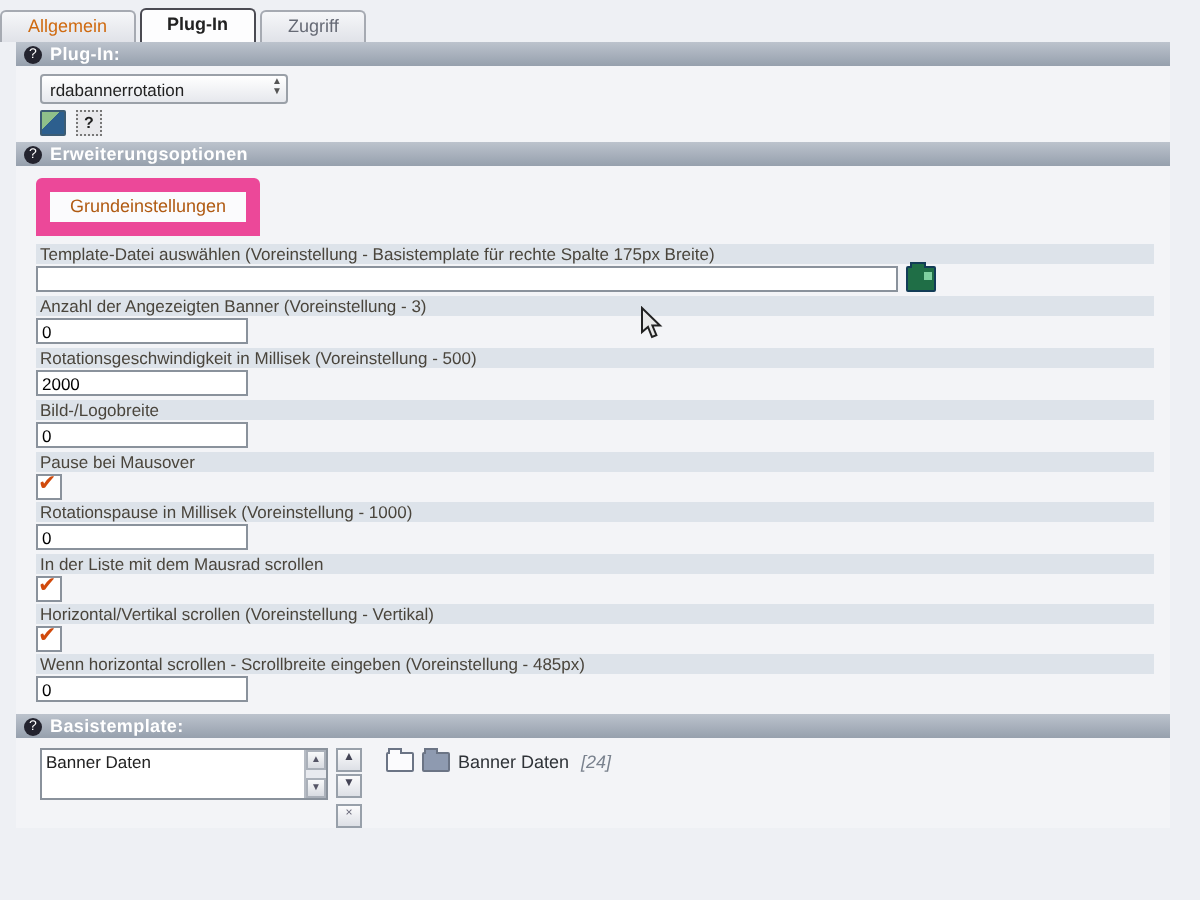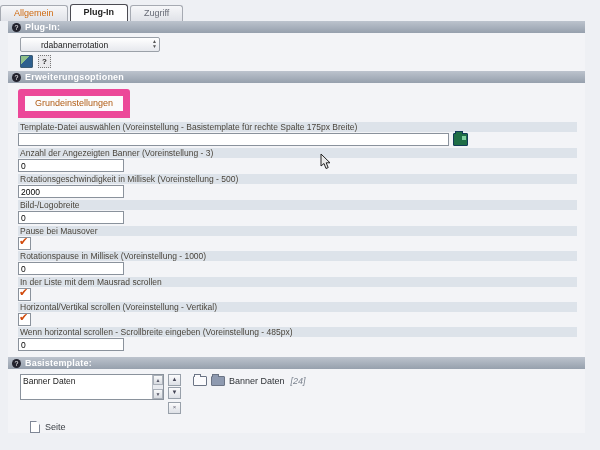--- a/index.html
+++ b/index.html
@@ -20,21 +20,21 @@
   .tab.t-zugriff{color:#666a75;}
   
   .section-bar{height:12px;background:linear-gradient(#bcc3cd,#96a0ad);display:flex;align-items:center;padding-left:4px;}
   .bar-help{width:9px;height:9px;border-radius:50%;background:#23232e;color:#fff;font-size:7px;
             line-height:9px;text-align:center;margin-right:4px;flex:0 0 auto;}
   .bar-title{color:#fff;font-weight:bold;font-size:9px;letter-spacing:.2px;}
   
   .plugin-body{padding:4px 0 3px 12px;}
   .selectbox{width:118px;height:13px;border:1px solid #9aa0a8;border-radius:2px;
              background:linear-gradient(#ffffff,#e6e8ed);display:flex;align-items:center;
-             padding-left:20px;position:relative;font-size:8.5px;color:#222;}
+             padding-left:4px;position:relative;font-size:8.5px;color:#222;}
   .steppers{position:absolute;right:2px;top:1px;display:flex;flex-direction:column;
             font-size:5px;line-height:5px;color:#555;}
   .icons-row{margin-top:3px;display:flex;gap:5px;align-items:center;}
   .ext-icon{width:11px;height:11px;border:1px solid #3c5c74;border-radius:1px;
             background:linear-gradient(135deg,#8fc08a 0 40%,#2d5f8e 40% 100%);}
   .help-sq{width:11px;height:11px;border:1px dotted #777;background:#e9e9ec;color:#222;
            font-weight:bold;font-size:8px;text-align:center;line-height:11px;}
   
   .ext-body{padding:6px 0 4px 10px;}
   .subtab{display:inline-block;height:15px;line-height:15px;padding:0 10px;border:7px solid #ec4899;
@@ -196,24 +196,20 @@
         <span class="mini-btn">▼</span>
         <span class="mini-btn del">×</span>
       </div>
       <div class="tree">
         <span class="folder outline"></span>
         <span class="folder filled"></span>
         <span class="tree-label">Banner Daten</span>
         <span class="tree-count">[24]</span>
       </div>
     </div>
-    <div class="seite-row">
-      <span class="page-icon"></span>
-      <span>Seite</span>
-    </div>
 
   </div>
 
 </div>
 
 <svg class="cursor" width="12" height="17" viewBox="0 0 12 17">
   <polygon points="1,1 1,13 4,10.5 6,15.5 8.2,14.6 6.2,9.8 10,9.8" fill="#e8e8e8" stroke="#222" stroke-width="1"></polygon>
 </svg>
 
 </body></html>

